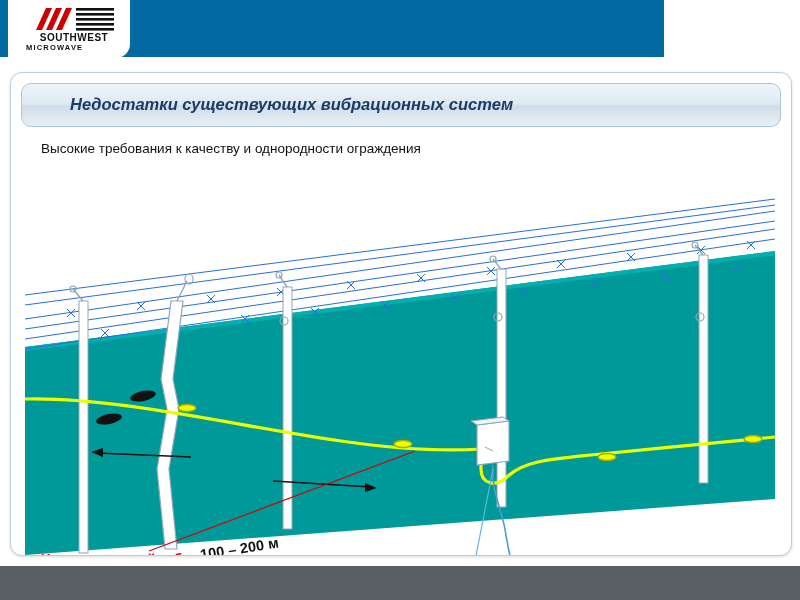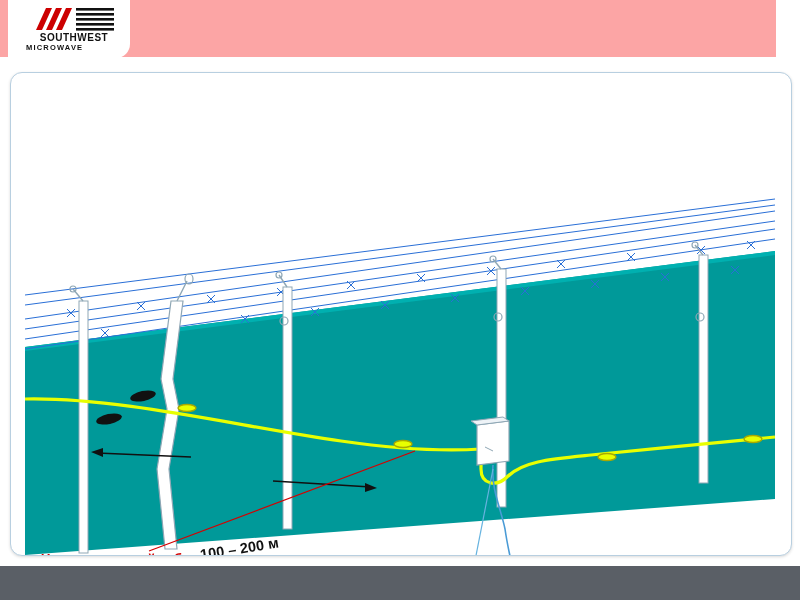--- a/index.html
+++ b/index.html
@@ -17,23 +17,23 @@
     position: relative;
     width: 800px;
     height: 600px;
     background: #ffffff;
   }
   
   .header-band {
     position: absolute;
     left: 0;
     top: 0;
-    width: 776px;
+    width: 664px;
     height: 62px;
-    background: #fca5a5;
+    background: #0369a1;
   }
   .header-band:after {
     content: "";
     position: absolute;
     left: 0;
     bottom: 0;
     width: 800px;
     height: 5px;
     background: #ffffff;
   }
@@ -197,21 +197,25 @@
           </g>
         </svg>
         <div class="logo-text1">SOUTHWEST</div>
         <div class="logo-text2">MICROWAVE</div>
       </div>
     </div>
   </div>
 
   <div class="content-frame">
 
-
+    <div class="title-bar">
+      <div class="title-text">Недостатки существующих вибрационных систем</div>
+    </div>
+
+    <div class="subtitle-text">Высокие требования к качеству и однородности ограждения</div>
 
     <div class="figure">
       <svg width="778" height="386" viewBox="0 0 778 386">
 
         <polygon points="14,178 764,82 764,330 14,386" fill="#009999"></polygon>
         <polygon points="14,178 764,82 764,86 14,182" fill="#00b0b0"></polygon>
 
         <g stroke="#2a6fd6" stroke-width="1" fill="none">
           <line x1="14" y1="150" x2="764" y2="42"></line>
           <line x1="14" y1="160" x2="764" y2="52"></line>

